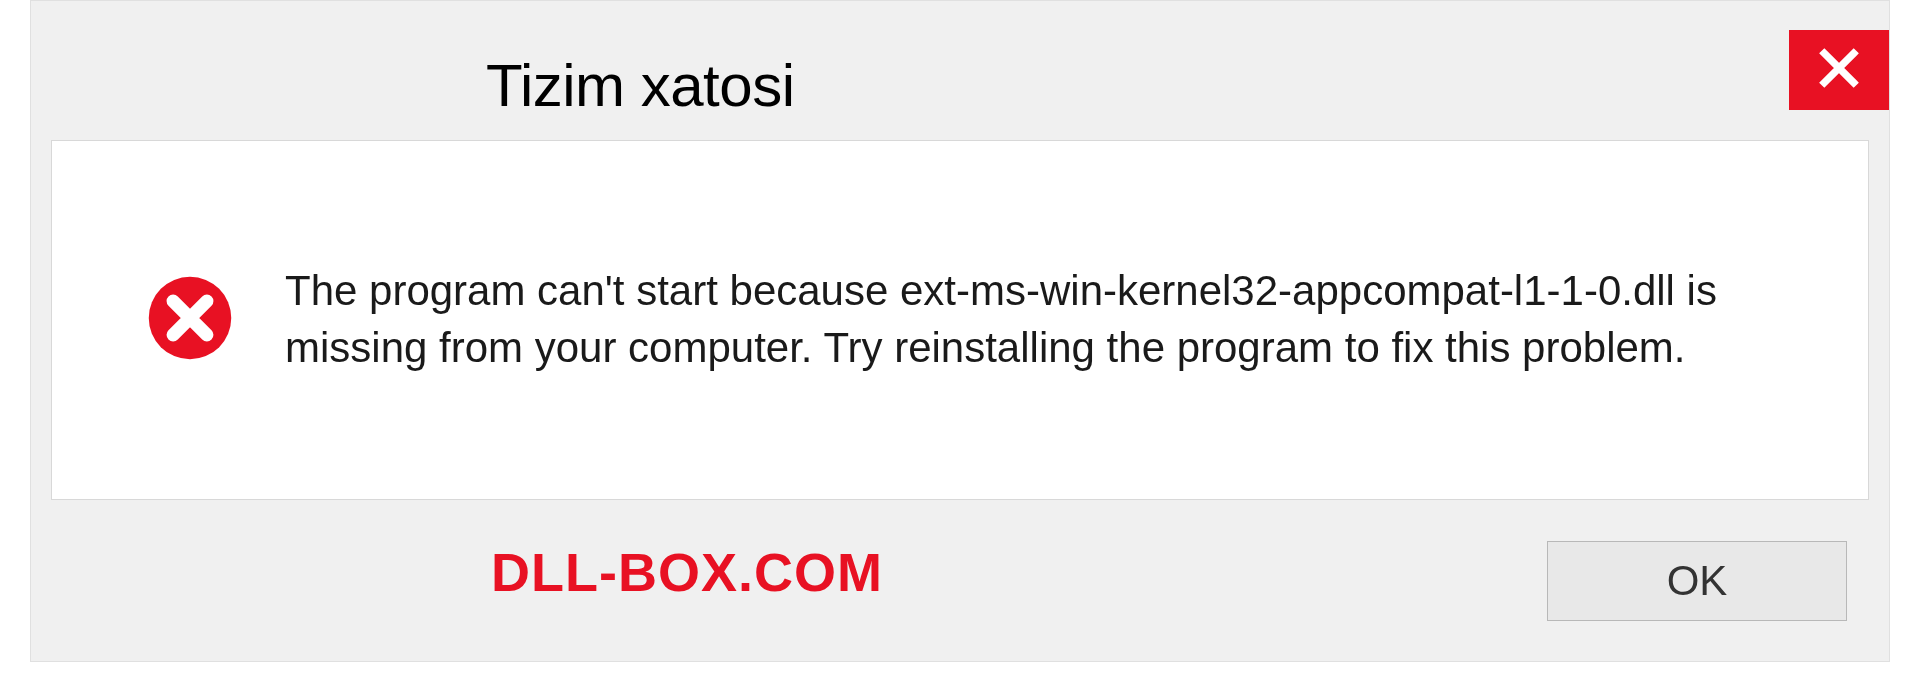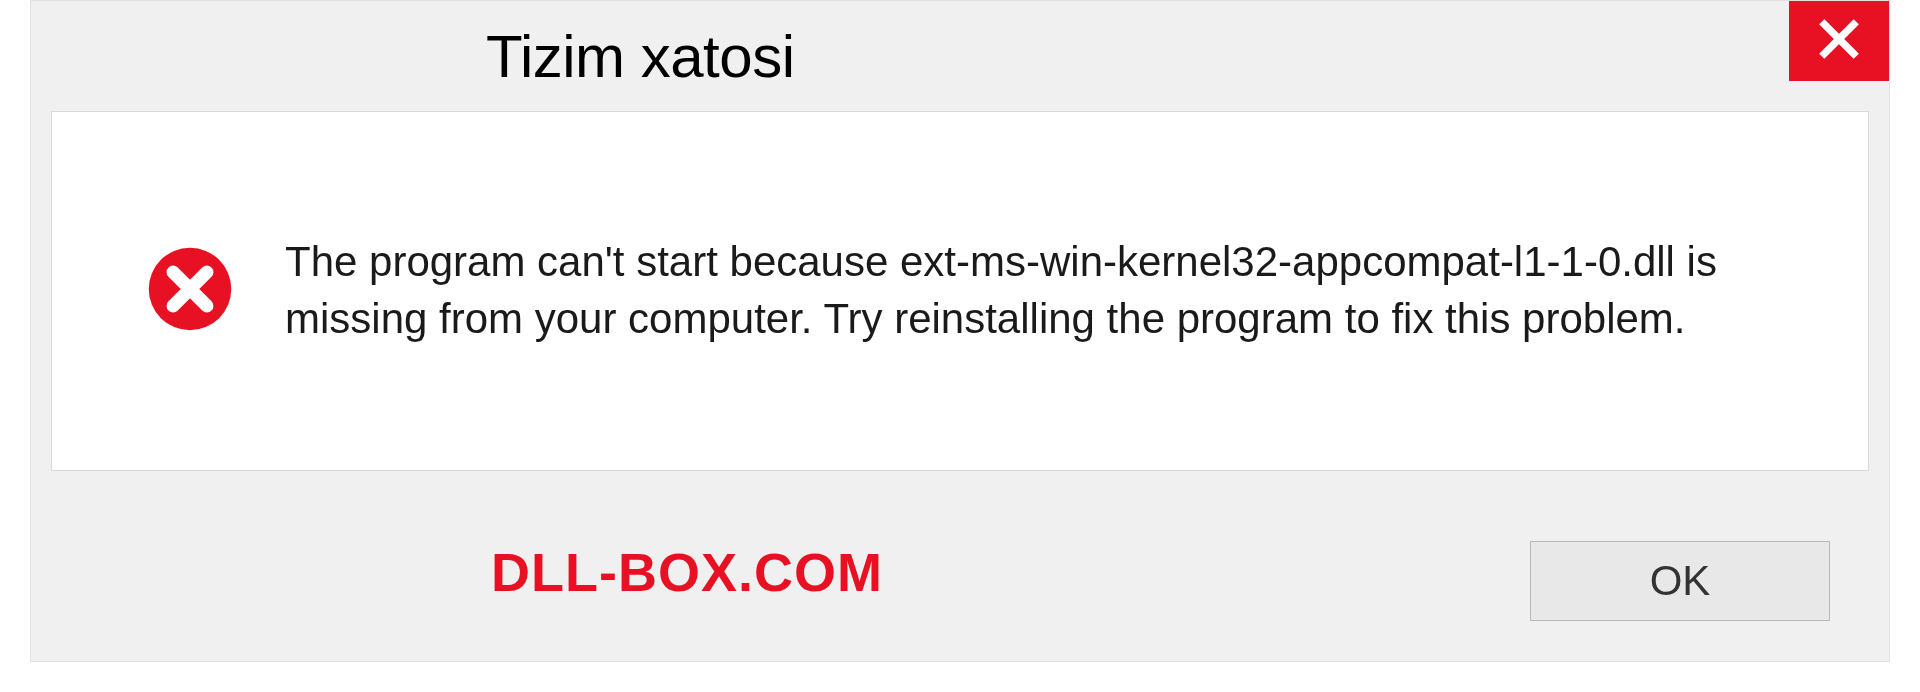--- a/index.html
+++ b/index.html
@@ -25,20 +25,21 @@
       border: 1px solid #e0e0e0;
     }
     .title-bar {
       height: 110px;
       display: flex;
       align-items: center;
       justify-content: space-between;
       padding-left: 455px;
       padding-right: 0;
       position: relative;
+      margin-top: 29px;
     }
     .dialog-title {
       font-size: 60px;
       font-weight: 400;
       color: #000000;
       letter-spacing: -0.5px;
     }
     .close-btn {
       width: 100px;
       height: 80px;
@@ -100,21 +101,21 @@
       width: 300px;
       height: 80px;
       background: #e8e8e8;
       border: 1px solid #b8b8b8;
       font-size: 42px;
       color: #333333;
       display: flex;
       align-items: center;
       justify-content: center;
       cursor: pointer;
-      margin-right: 27px;
+      margin-right: 10px;
     }
   </style>
 </head>
 <body>
 
 <div class="dialog">
   <div class="title-bar">
     <div class="dialog-title">Tizim xatosi</div>
     <div class="close-btn">
       <span>

